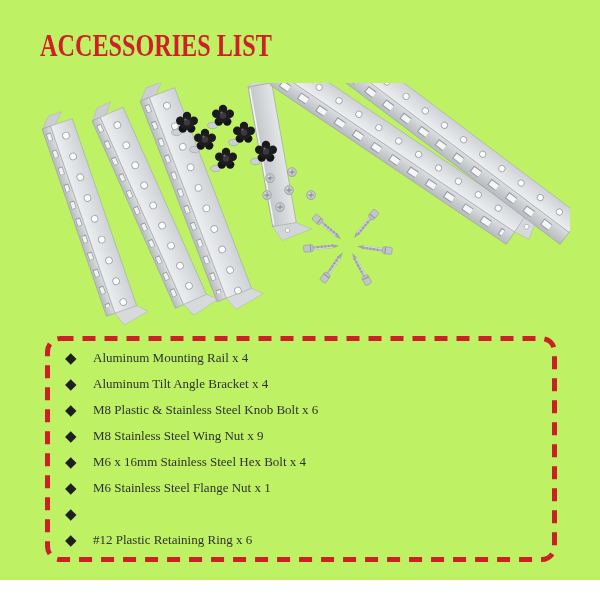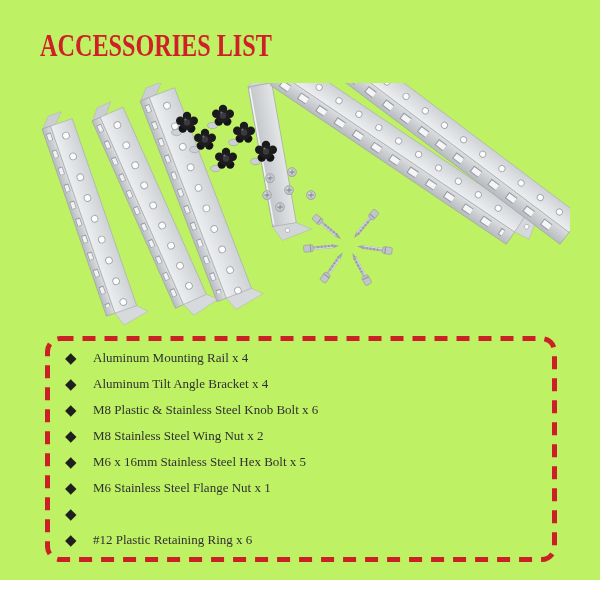--- a/index.html
+++ b/index.html
@@ -183,25 +183,25 @@
       <div class="row">
         <span class="bullet">◆</span>
         <span class="item-text">Aluminum Tilt Angle Bracket x 4</span>
       </div>
       <div class="row">
         <span class="bullet">◆</span>
         <span class="item-text">M8 Plastic &amp; Stainless Steel Knob Bolt x 6</span>
       </div>
       <div class="row">
         <span class="bullet">◆</span>
-        <span class="item-text">M8 Stainless Steel Wing Nut x 2</span>
-      </div>
-      <div class="row">
-        <span class="bullet">◆</span>
-        <span class="item-text">M6 x 16mm Stainless Steel Hex Bolt x 5</span>
+        <span class="item-text">M8 Stainless Steel Wing Nut x 9</span>
+      </div>
+      <div class="row">
+        <span class="bullet">◆</span>
+        <span class="item-text">M6 x 16mm Stainless Steel Hex Bolt x 4</span>
       </div>
       <div class="row">
         <span class="bullet">◆</span>
         <span class="item-text">M6 Stainless Steel Flange Nut x 1</span>
       </div>
       <div class="row">
         <span class="bullet">◆</span>
       </div>
       <div class="row">
         <span class="bullet">◆</span>

